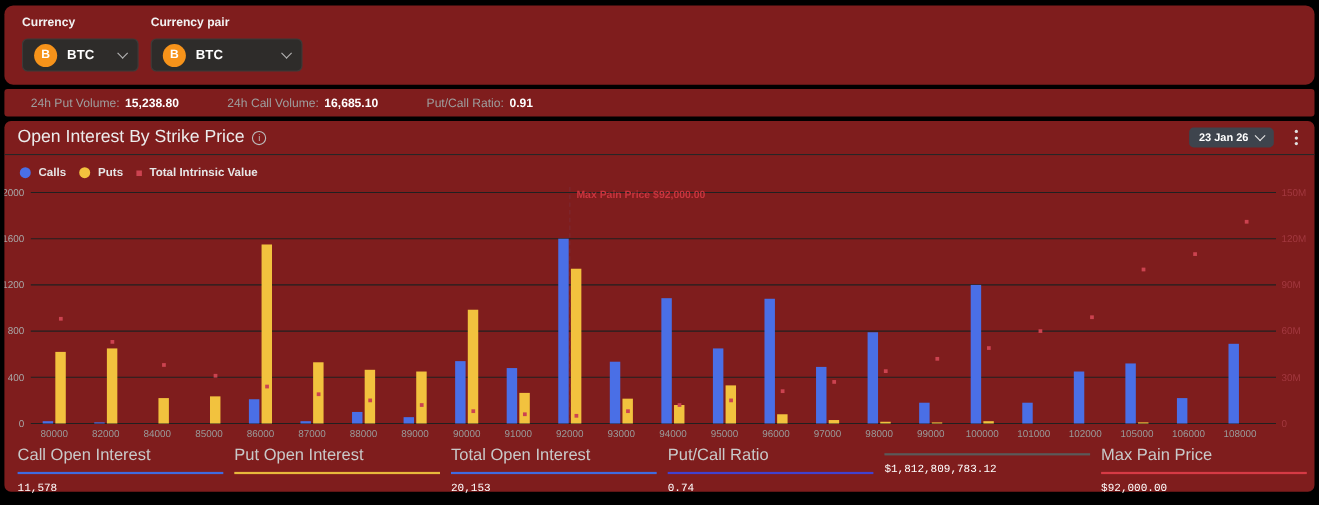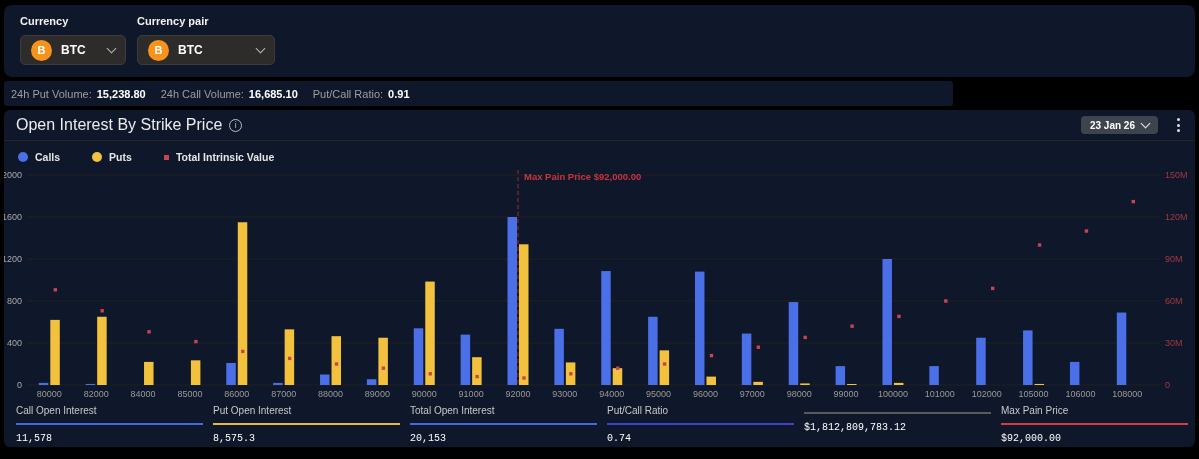--- a/index.html
+++ b/index.html
@@ -1,21 +1,21 @@
 <!DOCTYPE html>
 <html><head>
 <meta charset="utf-8">
 <style>
   * { margin:0; padding:0; box-sizing:border-box; }
   html,body { background:#000; }
   body {
     width:1199px; height:459px; position:relative; overflow:hidden;
     font-family:"Liberation Sans", sans-serif; color:#fff;
   }
-  .card { position:absolute; background:#0f172a; border-radius:8px; }
+  .card { position:absolute; background:#7f1d1d; border-radius:8px; }
 
   
   .top-card { left:4px; top:5px; width:1191px; height:72px; }
   .sel-group { position:absolute; top:10px; }
   .sel-label { font-size:11px; font-weight:bold; color:#f2f2f2; margin-bottom:8px; }
   .dropdown {
     height:30px; background:#2e2c2a; border:1px solid #3d3b39; border-radius:5px;
     display:flex; align-items:center; padding:0 10px; cursor:pointer;
   }
   .btc-circle {
@@ -24,22 +24,22 @@
     color:#fff; font-weight:bold; font-size:11px; flex:none;
   }
   .dd-value { font-size:12px; font-weight:bold; color:#fff; margin-left:9px; }
   .chev {
     width:7px; height:7px; border-right:1.6px solid #b5b5b5; border-bottom:1.6px solid #b5b5b5;
     transform:rotate(45deg); margin-top:-4px; margin-left:auto;
   }
 
   
   .stats-strip {
-    left:4px; top:81px; width:949px; height:25px; border-radius:3px;
-    display:flex; align-items:center; padding-left:7px; gap:15px;
+    left:4px; top:81px; width:1191px; height:25px; border-radius:3px;
+    display:flex; align-items:center; padding-left:24px; gap:44px;
   }
   .strip-item { display:flex; align-items:baseline; gap:5px; font-size:11px; }
   .strip-label { color:#9e9e9e; }
   .strip-value { color:#fff; font-weight:bold; }
 
   
   .chart-card { left:4px; top:110px; width:1191px; height:337px; border-radius:6px; }
   .chart-header {
     height:30px; display:flex; align-items:center; padding:0 10px 0 12px;
   }
@@ -54,35 +54,35 @@
     background:#3e444d; border-radius:4px; height:18px; padding:0 9px;
     display:flex; align-items:center; gap:7px; font-size:10px; font-weight:bold; color:#fff;
     cursor:pointer;
     justify-content:center;
   }
   .date-pill .chev { border-color:#e8e8e8; margin:0; margin-top:-3px; }
   .kebab { display:flex; flex-direction:column; gap:2.5px; padding:3px 5px; cursor:pointer; }
   .kebab span { width:3px; height:3px; border-radius:50%; background:#e0e0e0; }
   .divider { height:1px; background:#262626; }
 
-  .legend { display:flex; align-items:flex-end; gap:32px; padding:10px 0 0 14px; }
+  .legend { display:flex; align-items:flex-end; gap:12px; padding:10px 0 0 14px; }
   .legend-item { display:flex; align-items:center; gap:7px; cursor:pointer; }
   .legend-item .sw-circle { width:10px; height:10px; border-radius:50%; }
   .legend-item .sw-square { width:5px; height:5px; }
   .legend-text { font-size:10.5px; font-weight:bold; color:#e6e6e6; }
 
   #chart-svg { position:absolute; left:0; top:56px; }
 
   
   .bottom-stats {
     position:absolute; left:12px; top:295px; width:1174px;
     display:flex; gap:10px;
   }
   .bstat { width:187px; flex:none; }
-  .bstat-label { font-size:10px; color:#c9c9c9; }
+  .bstat-label { font-size:15px; color:#c9c9c9; }
   .bstat-rule { height:2px; margin-top:7px; }
   .bstat-value { font-size:10px; color:#fff; margin-top:8px;font-family:Liberation Mono, monospace; }
 </style>
 </head>
 <body>
 
 <div class="card top-card">
   <div class="sel-group" style="left:16px;">
     <div class="sel-label">Currency</div>
     <div class="dropdown" style="width:106px;">
@@ -264,21 +264,20 @@
 
   <div class="bottom-stats">
     <div class="bstat">
       <div class="bstat-label">Call Open Interest</div>
       <div class="bstat-rule" style="background: rgb(63, 106, 224);"></div>
       <div class="bstat-value">11,578</div>
     </div>
     <div class="bstat">
       <div class="bstat-label">Put Open Interest</div>
       <div class="bstat-rule" style="background: rgb(232, 185, 60);"></div>
-      <div class="bstat-value">8,575.3</div>
     </div>
     <div class="bstat">
       <div class="bstat-label">Total Open Interest</div>
       <div class="bstat-rule" style="background: rgb(63, 106, 224);"></div>
       <div class="bstat-value">20,153</div>
     </div>
     <div class="bstat">
       <div class="bstat-label">Put/Call Ratio</div>
       <div class="bstat-rule" style="background: rgb(65, 65, 207);"></div>
       <div class="bstat-value">0.74</div>

